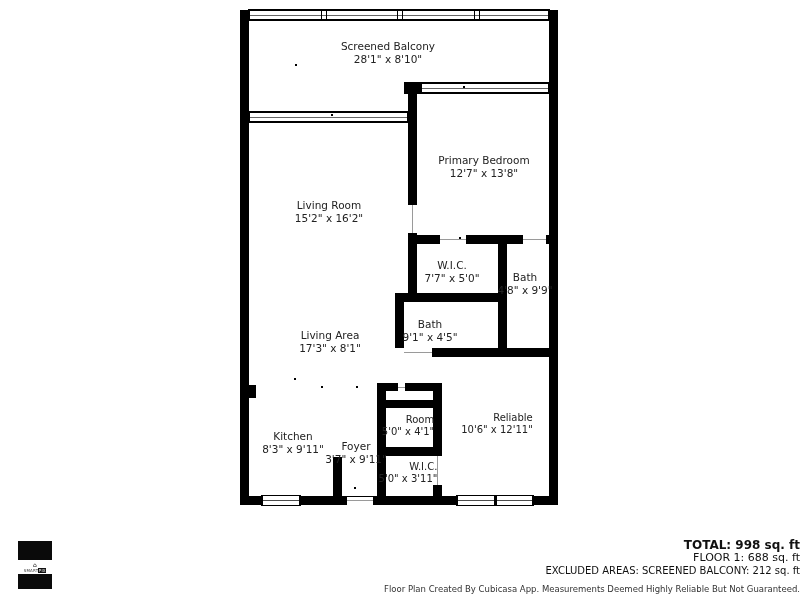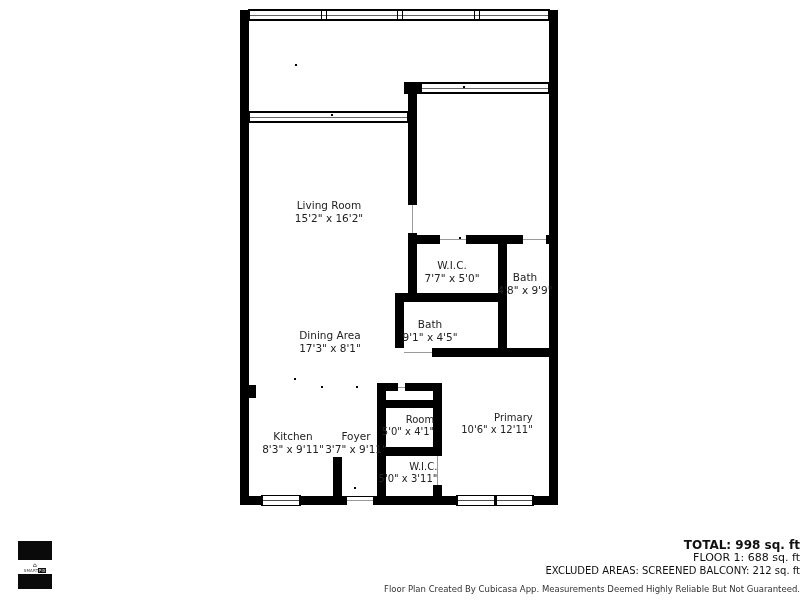--- a/index.html
+++ b/index.html
@@ -115,54 +115,62 @@
       <rect x="502" y="266" width="2.4" height="2.4"></rect>
       <rect x="459" y="237" width="2.4" height="2.4"></rect>
       <rect x="463" y="86" width="2.4" height="2.4"></rect>
       <rect x="295" y="64" width="2.4" height="2.4"></rect>
       <rect x="244" y="206" width="2.4" height="2.4"></rect>
       <rect x="551" y="176" width="2.4" height="2.4"></rect>
       <rect x="244" y="50" width="2.4" height="2.4"></rect>
     </g>
   </svg>
 
+  <div class="room-label" style="left:388px;top:40px">
+    <div class="room-name">Screened Balcony</div>
+    <div class="room-dims">28'1" x 8'10"</div>
+  </div>
+  <div class="room-label" style="left:484px;top:154px">
+    <div class="room-name">Primary Bedroom</div>
+    <div class="room-dims">12'7" x 13'8"</div>
+  </div>
   <div class="room-label" style="left:329px;top:199px">
     <div class="room-name">Living Room</div>
     <div class="room-dims">15'2" x 16'2"</div>
   </div>
   <div class="room-label" style="left:452px;top:259px">
     <div class="room-name">W.I.C.</div>
     <div class="room-dims">7'7" x 5'0"</div>
   </div>
   <div class="room-label" style="left:525px;top:271px">
     <div class="room-name">Bath</div>
     <div class="room-dims">4'8" x 9'9"</div>
   </div>
   <div class="room-label" style="left:430px;top:318px">
     <div class="room-name">Bath</div>
     <div class="room-dims">9'1" x 4'5"</div>
   </div>
   <div class="room-label" style="left:330px;top:329px">
-    <div class="room-name">Dining Area</div>
+    <div class="room-name">Living Area</div>
     <div class="room-dims">17'3" x 8'1"</div>
   </div>
   <div class="room-label" style="left:293px;top:430px">
     <div class="room-name">Kitchen</div>
     <div class="room-dims">8'3" x 9'11"</div>
   </div>
-  <div class="room-label" style="left:356px;top:430px">
+  <div class="room-label" style="left:356px;top:440px">
     <div class="room-name">Foyer</div>
     <div class="room-dims">3'7" x 9'11"</div>
   </div>
   <div class="room-label small" style="left:408px;top:414px">
     <div class="room-name">Room</div>
     <div class="room-dims">5'0" x 4'1"</div>
   </div>
   <div class="room-label small" style="left:497px;top:412px">
-    <div class="room-name">Primary</div>
+    <div class="room-name">Reliable</div>
     <div class="room-dims">10'6" x 12'11"</div>
   </div>
   <div class="room-label small" style="left:408px;top:461px">
     <div class="room-name">W.I.C.</div>
     <div class="room-dims">5'0" x 3'11"</div>
   </div>
 
   <div id="footer">
     <div class="total">TOTAL: 998 sq. ft</div>
     <div class="floor">FLOOR 1: 688 sq. ft</div>

